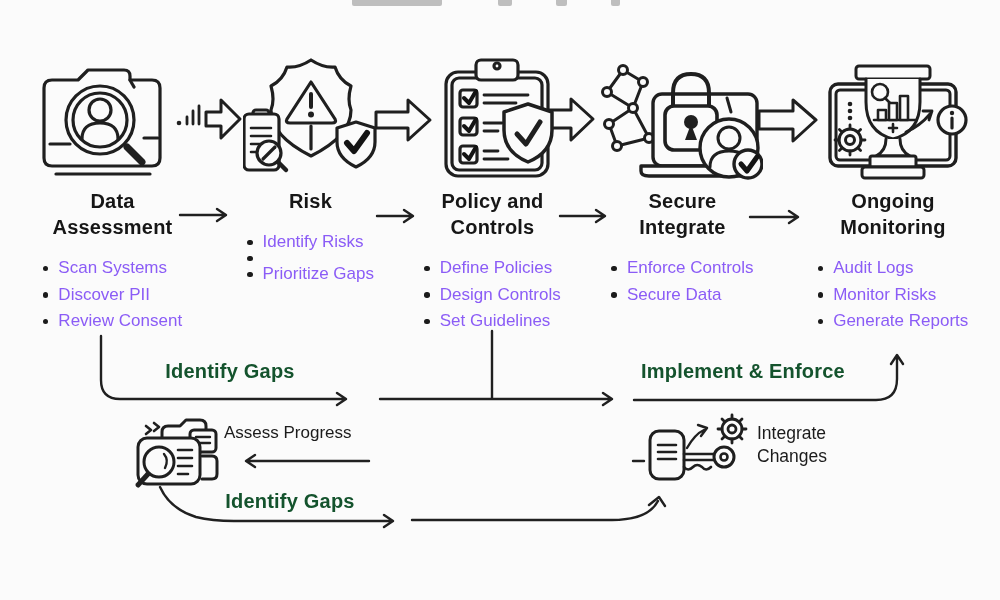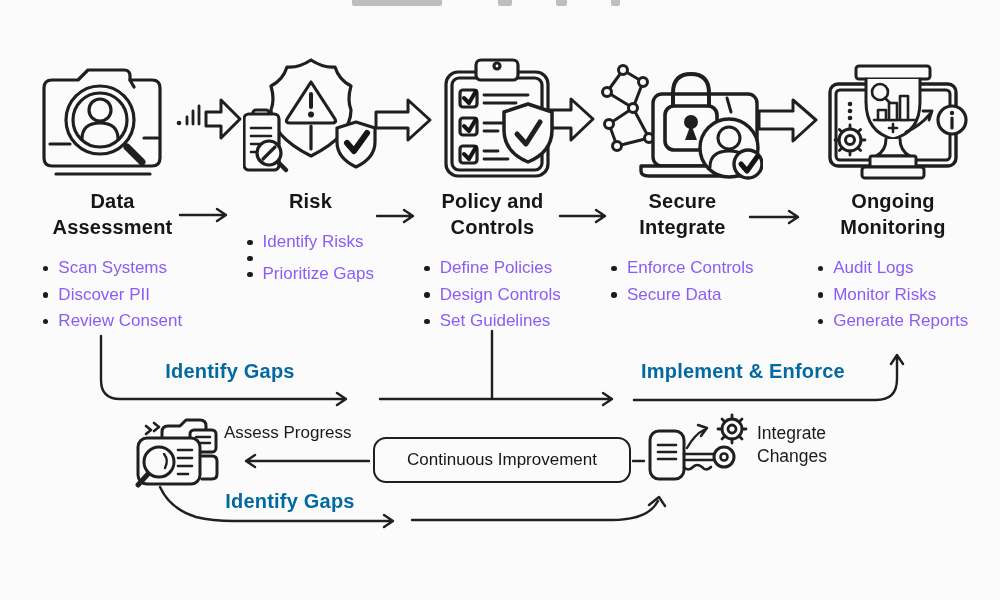--- a/index.html
+++ b/index.html
@@ -22,21 +22,21 @@
   .remnant{position:absolute;top:0;height:6px;background:#8d8d8d;opacity:.55;border-radius:0 0 2px 2px;}
 
   
   .stage{position:absolute;top:188px;text-align:center;}
   .stage-title{font-size:20px;font-weight:600;line-height:26px;color:#161616;letter-spacing:.2px;}
   .bullets{display:inline-block;text-align:left;margin-top:15px;}
   .bullet{display:flex;align-items:center;gap:10px;font-size:17px;line-height:26.5px;color:#8b5cf6;}
   .dot{width:5.5px;height:5.5px;border-radius:50%;background:#1b1b1b;flex:0 0 auto;}
 
   
-  .loop-label{position:absolute;font-size:20px;font-weight:600;color:#0369a1;text-align:center;letter-spacing:.2px;}
+  .loop-label{position:absolute;font-size:20px;font-weight:600;color:#14532d;text-align:center;letter-spacing:.2px;}
   .small-label{position:absolute;font-size:17px;font-weight:500;color:#1b1b1b;}
   .ci-box{
     position:absolute;left:373px;top:437px;width:258px;height:46px;
     border:2.5px solid #1f1f1f;border-radius:13px;
     display:flex;align-items:center;justify-content:center;
     font-size:17px;font-weight:500;color:#161616;background:#fbfbfb;
     box-sizing:border-box;
   }
 </style>
 </head>
@@ -323,23 +323,20 @@
         </div>
     </div>
   </div>
 
   <div class="loop-label" style="left:130px;top:360px;width:200px;">Identify Gaps</div>
 
   <div class="loop-label" style="left:628px;top:360px;width:230px;">Implement &amp; Enforce</div>
 
   <div class="small-label" style="left:224px;top:423px;width:150px;">Assess Progress</div>
 
-  <div class="ci-box">
-    <span>Continuous Improvement</span>
-  </div>
 
   <div class="small-label" style="left:757px;top:422px;width:110px;line-height:23px;font-size:17.5px;">
     <div>Integrate</div>
     <div>Changes</div>
   </div>
 
   <div class="loop-label" style="left:200px;top:490px;width:180px;">Identify Gaps</div>
 
 </div>
 

